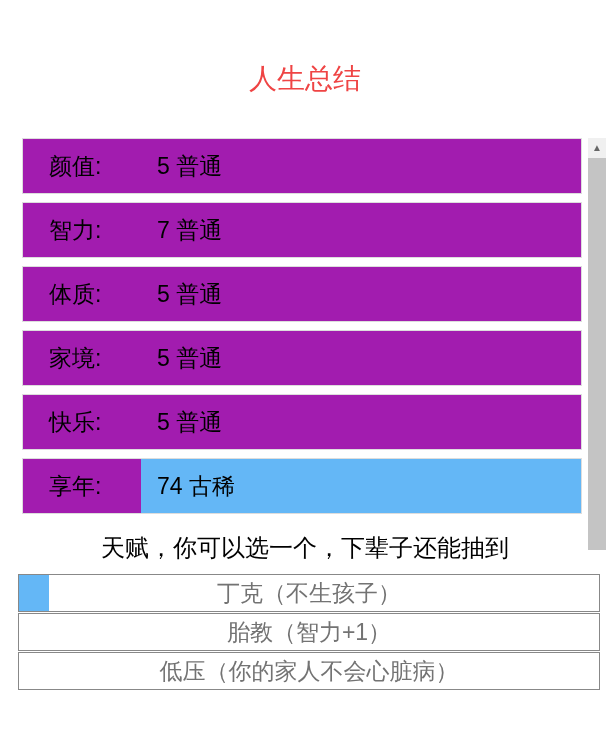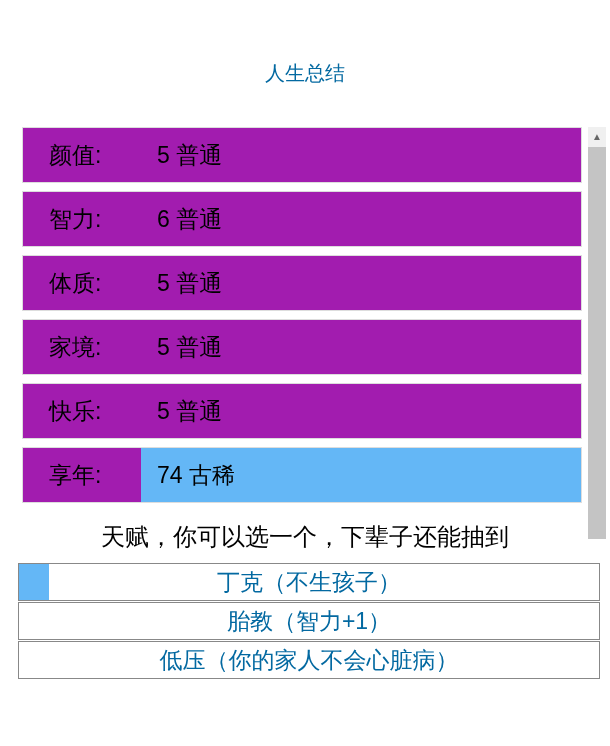--- a/index.html
+++ b/index.html
@@ -14,22 +14,22 @@
       height: 746px;
       overflow: hidden;
     }
     .container {
       width: 100%;
       height: 100%;
       padding-top: 60px;
     }
     .title {
       text-align: center;
-      font-size: 20px;
-      color: #0369a1;
+      font-size: 28px;
+      color: #ef4444;
       margin-bottom: 40px;
       font-weight: normal;
     }
     .scroll-area {
       position: relative;
     }
     .stats-list {
       width: 560px;
       margin-left: 22px;
     }
@@ -102,21 +102,21 @@
       width: 582px;
       margin-left: 18px;
     }
     .talent-item {
       height: 38px;
       border: 1px solid #888;
       display: flex;
       align-items: center;
       justify-content: center;
       font-size: 23px;
-      color: #0369a1;
+      color: #737373;
       margin-bottom: 1px;
       position: relative;
       background: #fff;
     }
     .talent-item.selected::before {
       content: "";
       position: absolute;
       left: 0;
       top: 0;
       width: 30px;
@@ -132,21 +132,21 @@
 
   <div class="scroll-area">
     <div class="stats-list">
 
     <div class="stat-row">
           <div class="stat-label">颜值:</div>
           <div class="stat-value">5 普通</div>
         </div>
         <div class="stat-row">
           <div class="stat-label">智力:</div>
-          <div class="stat-value">6 普通</div>
+          <div class="stat-value">7 普通</div>
         </div>
         <div class="stat-row">
           <div class="stat-label">体质:</div>
           <div class="stat-value">5 普通</div>
         </div>
         <div class="stat-row">
           <div class="stat-label">家境:</div>
           <div class="stat-value">5 普通</div>
         </div>
         <div class="stat-row">

